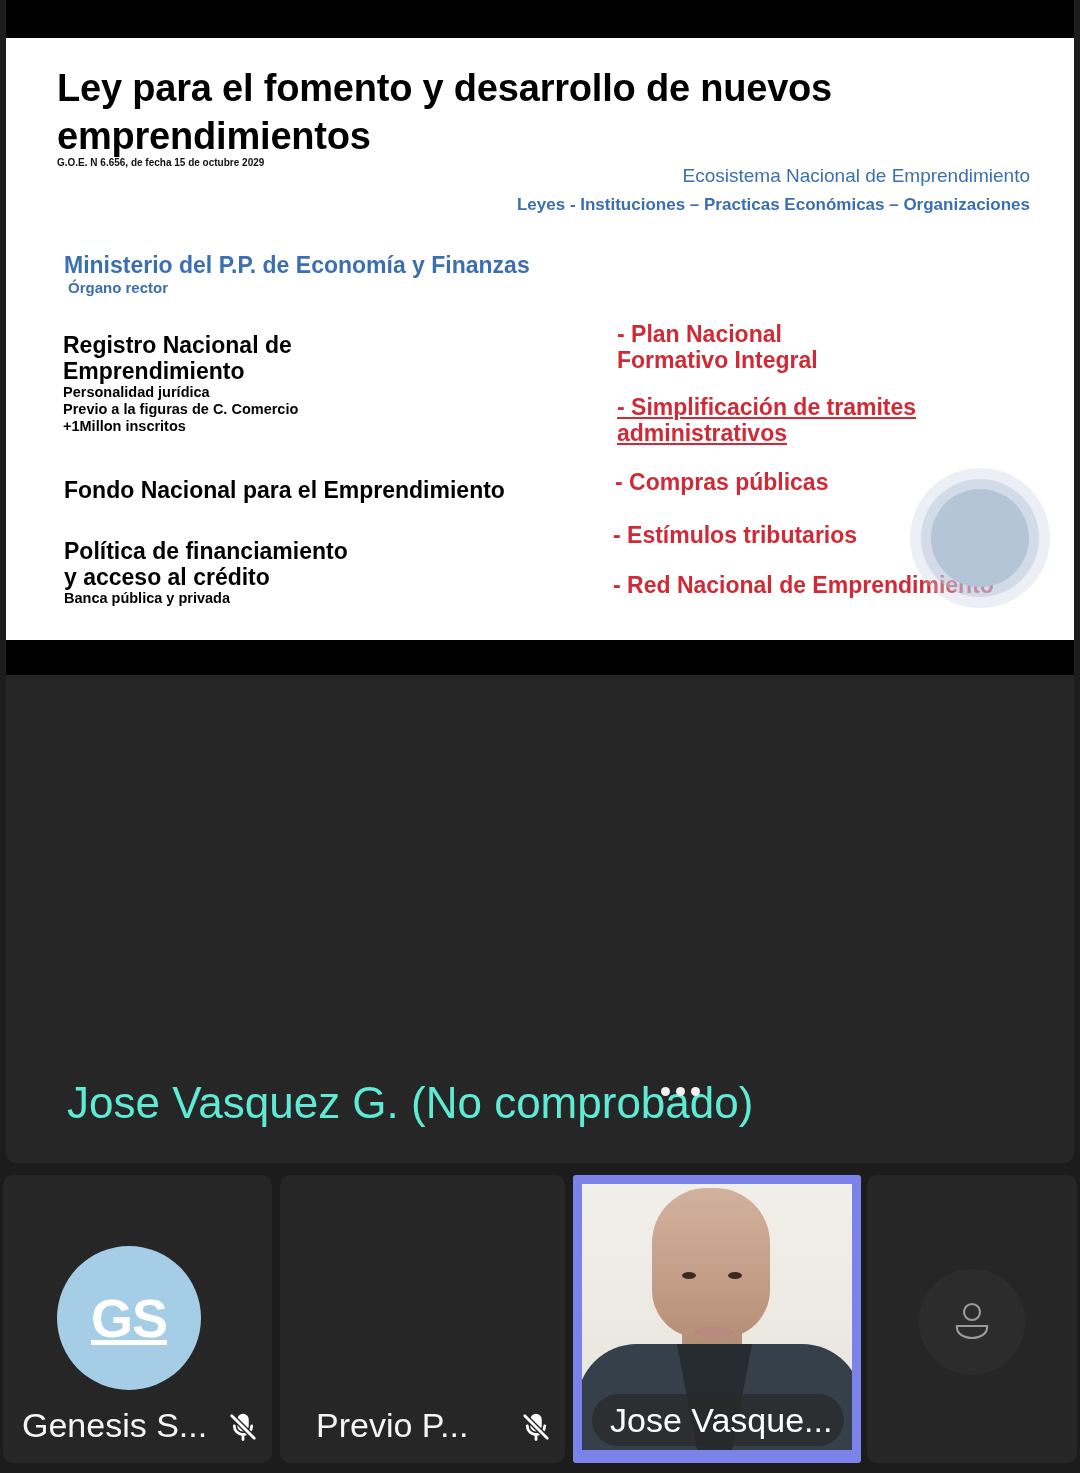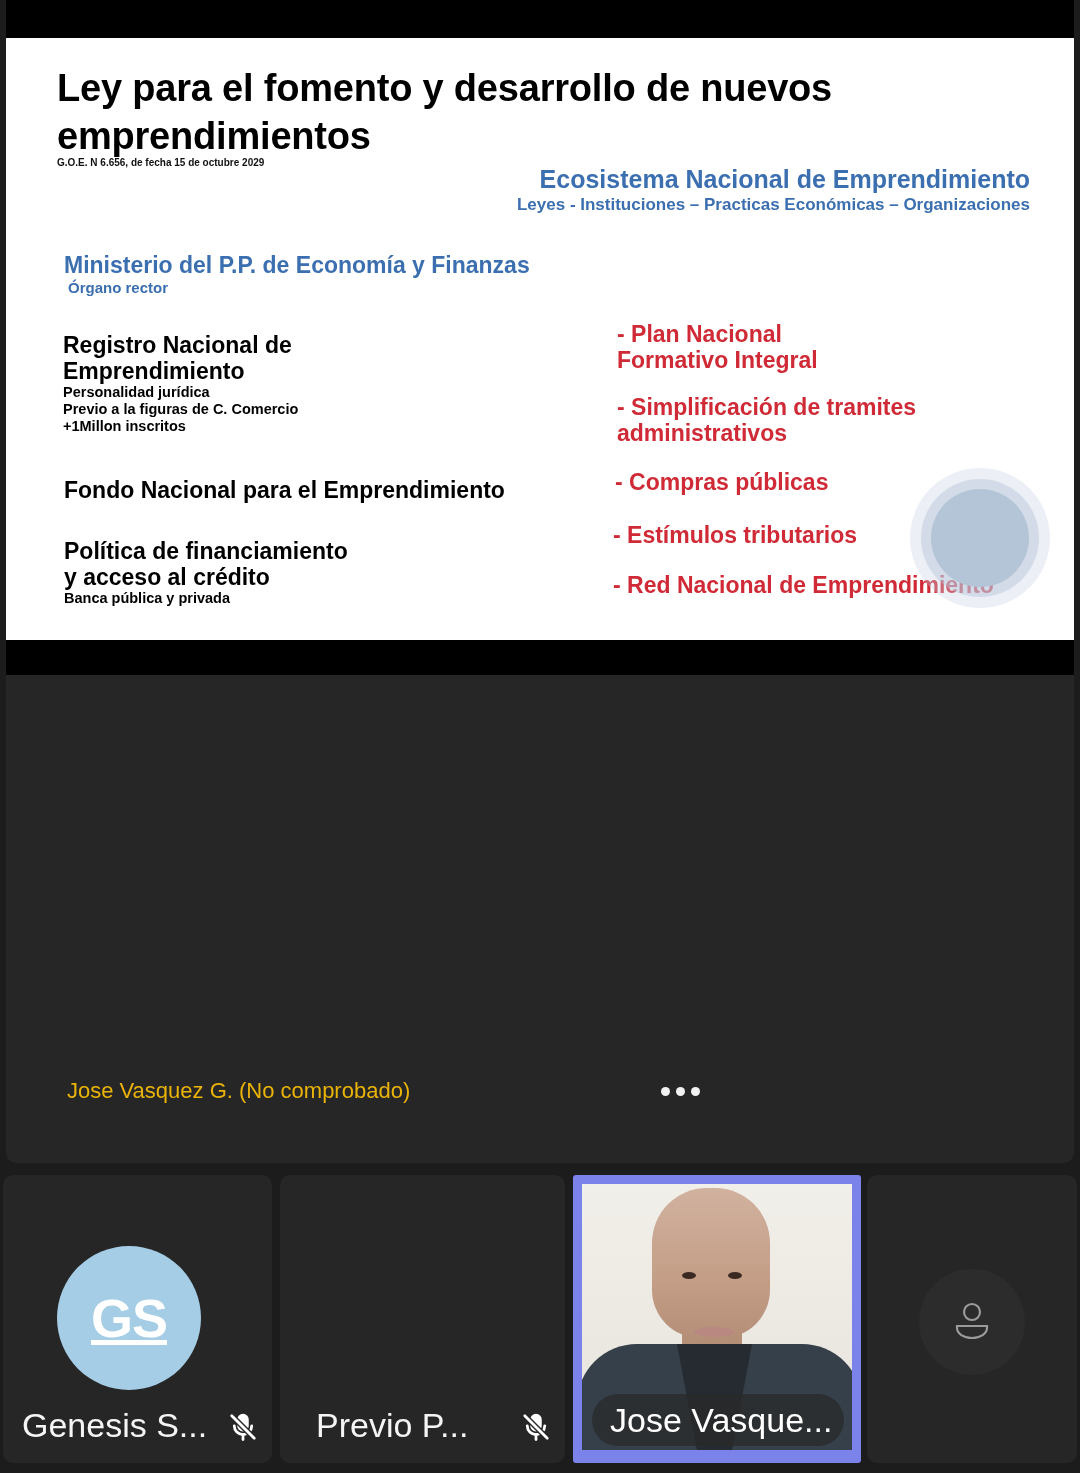--- a/index.html
+++ b/index.html
@@ -5,46 +5,46 @@
   * { box-sizing: border-box; margin: 0; padding: 0; }
   html, body { width: 1080px; height: 1473px; background: #1c1c1c; overflow: hidden; }
   body { position: relative; font-family: "Liberation Sans", sans-serif; }
 
   .stage { position: absolute; left: 6px; top: 0; width: 1068px; height: 675px; background: #000; }
   .slide { position: absolute; left: 0; top: 38px; width: 1068px; height: 602px; background: #fff; overflow: hidden; }
 
   .slide-title { position: absolute; left: 51px; top: 26px; width: 900px; font-weight: bold; font-size: 38px; line-height: 48px; color: #000; letter-spacing: -0.2px; }
   .slide-ref { position: absolute; left: 51px; top: 119px; font-size: 10px; font-weight: bold; color: #111; }
 
-  .eco-title { position: absolute; right: 44px; top: 127px; font-size: 25px; font-weight: bold; color: #3b6fb0; text-align: right; white-space: nowrap; }
+  .eco-title { position: absolute; right: 44px; top: 127px; font-size: 19px; font-weight: normal; color: #3b6fb0; text-align: right; white-space: nowrap; }
   .eco-sub { position: absolute; right: 44px; top: 157px; font-size: 17px; font-weight: bold; color: #3b6fb0; text-align: right; white-space: nowrap; }
 
   .min-title { position: absolute; left: 58px; top: 214px; font-size: 23px; font-weight: bold; color: #3b6fb0; white-space: nowrap; }
   .min-sub { position: absolute; left: 62px; top: 241px; font-size: 15px; font-weight: bold; color: #3b6fb0; text-align: center; }
 
   .blk { position: absolute; color: #000; }
   .blk .h { font-size: 23px; font-weight: bold; line-height: 26px; }
   .blk .s { font-size: 14.5px; font-weight: bold; line-height: 17px; }
   .reg { left: 57px; top: 294px; }
   .fondo { left: 58px; top: 439px; }
   .pol { left: 58px; top: 500px; }
 
   .red { position: absolute; color: #cf2a36; font-size: 23px; font-weight: bold; line-height: 26px; white-space: nowrap; }
   .r1 { left: 611px; top: 283px; }
-  .r2 { left: 611px; top: 356px; }
+  .r2 { left: 611px; top: 356px; text-decoration: underline; }
   .r3 { left: 609px; top: 431px; }
   .r4 { left: 607px; top: 484px; }
   .r5 { left: 607px; top: 534px; }
 
   .pointer { position: absolute; left: 904px; top: 430px; width: 140px; height: 140px; border-radius: 50%; background: rgba(200,210,225,0.35); display: flex; align-items: center; justify-content: center; }
   .pointer-mid { width: 118px; height: 118px; border-radius: 50%; background: rgba(180,195,215,0.45); display: flex; align-items: center; justify-content: center; }
   .pointer-core { width: 98px; height: 98px; border-radius: 50%; background: #b3c5d6; }
 
   .main-tile { position: absolute; left: 6px; top: 675px; width: 1068px; height: 488px; background: #262626; border-radius: 0 0 10px 10px; }
-  .main-name { position: absolute; left: 61px; top: 403px; font-size: 22px; color: #eab308; font-family: "Liberation Sans", sans-serif; white-space: nowrap; }
+  .main-name { position: absolute; left: 61px; top: 403px; font-size: 44px; color: #5eead4; font-family: "Liberation Sans", sans-serif; white-space: nowrap; }
   .more-btn { position: absolute; left: 655px; top: 412px; display: flex; gap: 6px; cursor: pointer; }
   .more-btn span { width: 9px; height: 9px; border-radius: 50%; background: #f2f2f2; display: block; }
 
   .tile { position: absolute; top: 1175px; height: 288px; background: #262626; border-radius: 10px; overflow: hidden; }
   .t1 { left: 3px; width: 269px; }
   .t2 { left: 280px; width: 285px; }
   .t3 { left: 573px; width: 288px; background: #7b83eb; border-radius: 3px; padding: 9px 9px 13px 9px; }
   .t4 { left: 867px; width: 210px; }
 
   .avatar { position: absolute; top: 71px; width: 144px; height: 144px; border-radius: 50%; display: flex; align-items: center; justify-content: center; color: #fff; font-weight: bold; font-size: 54px; letter-spacing: -1px; }

